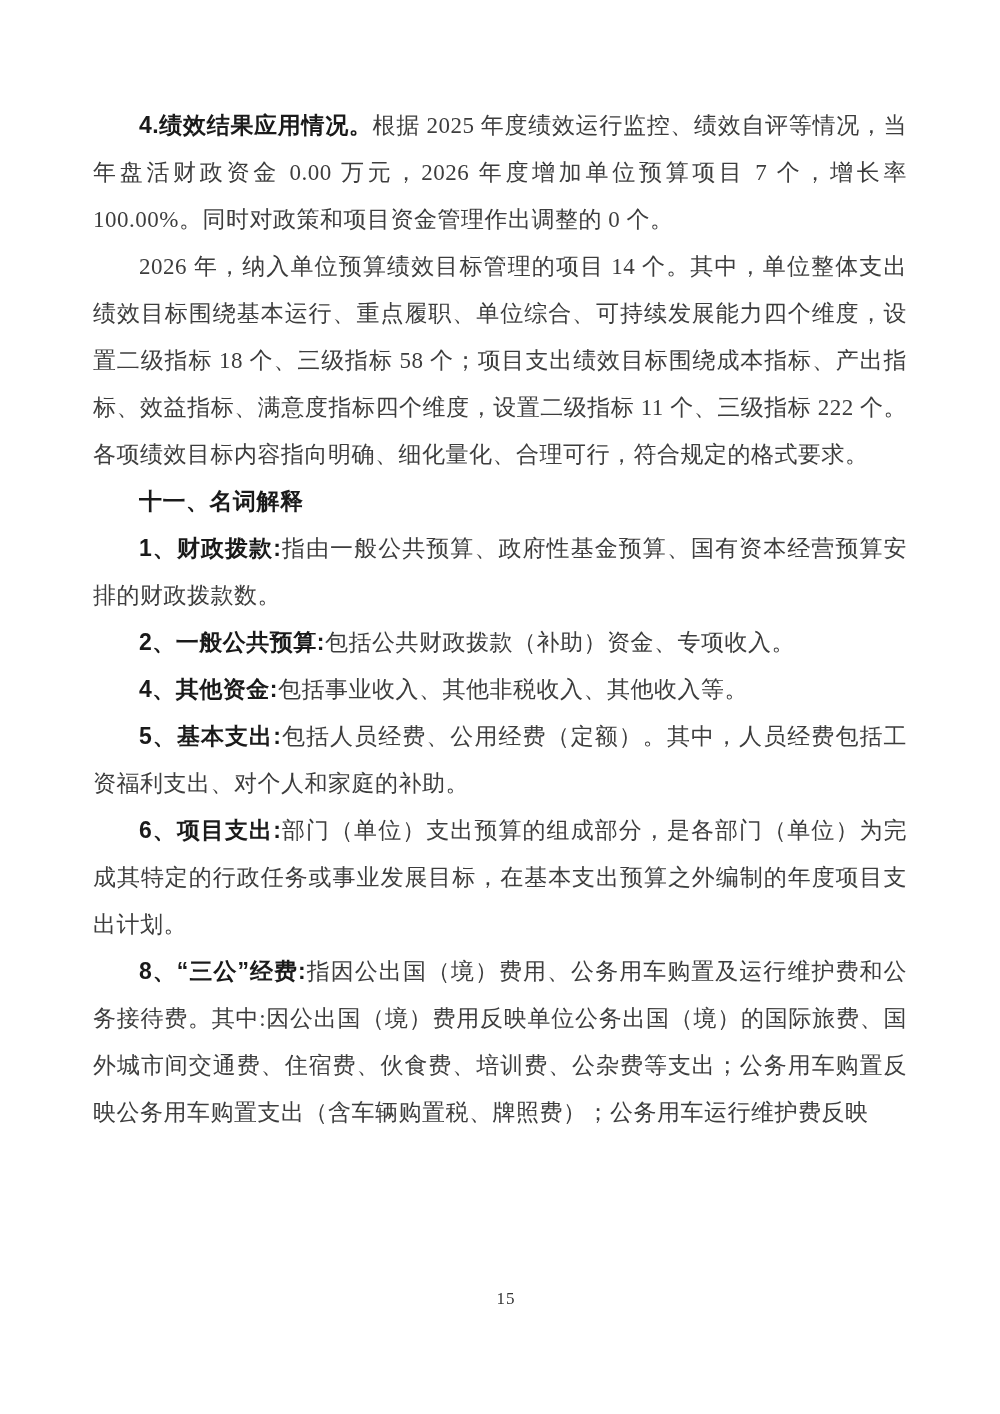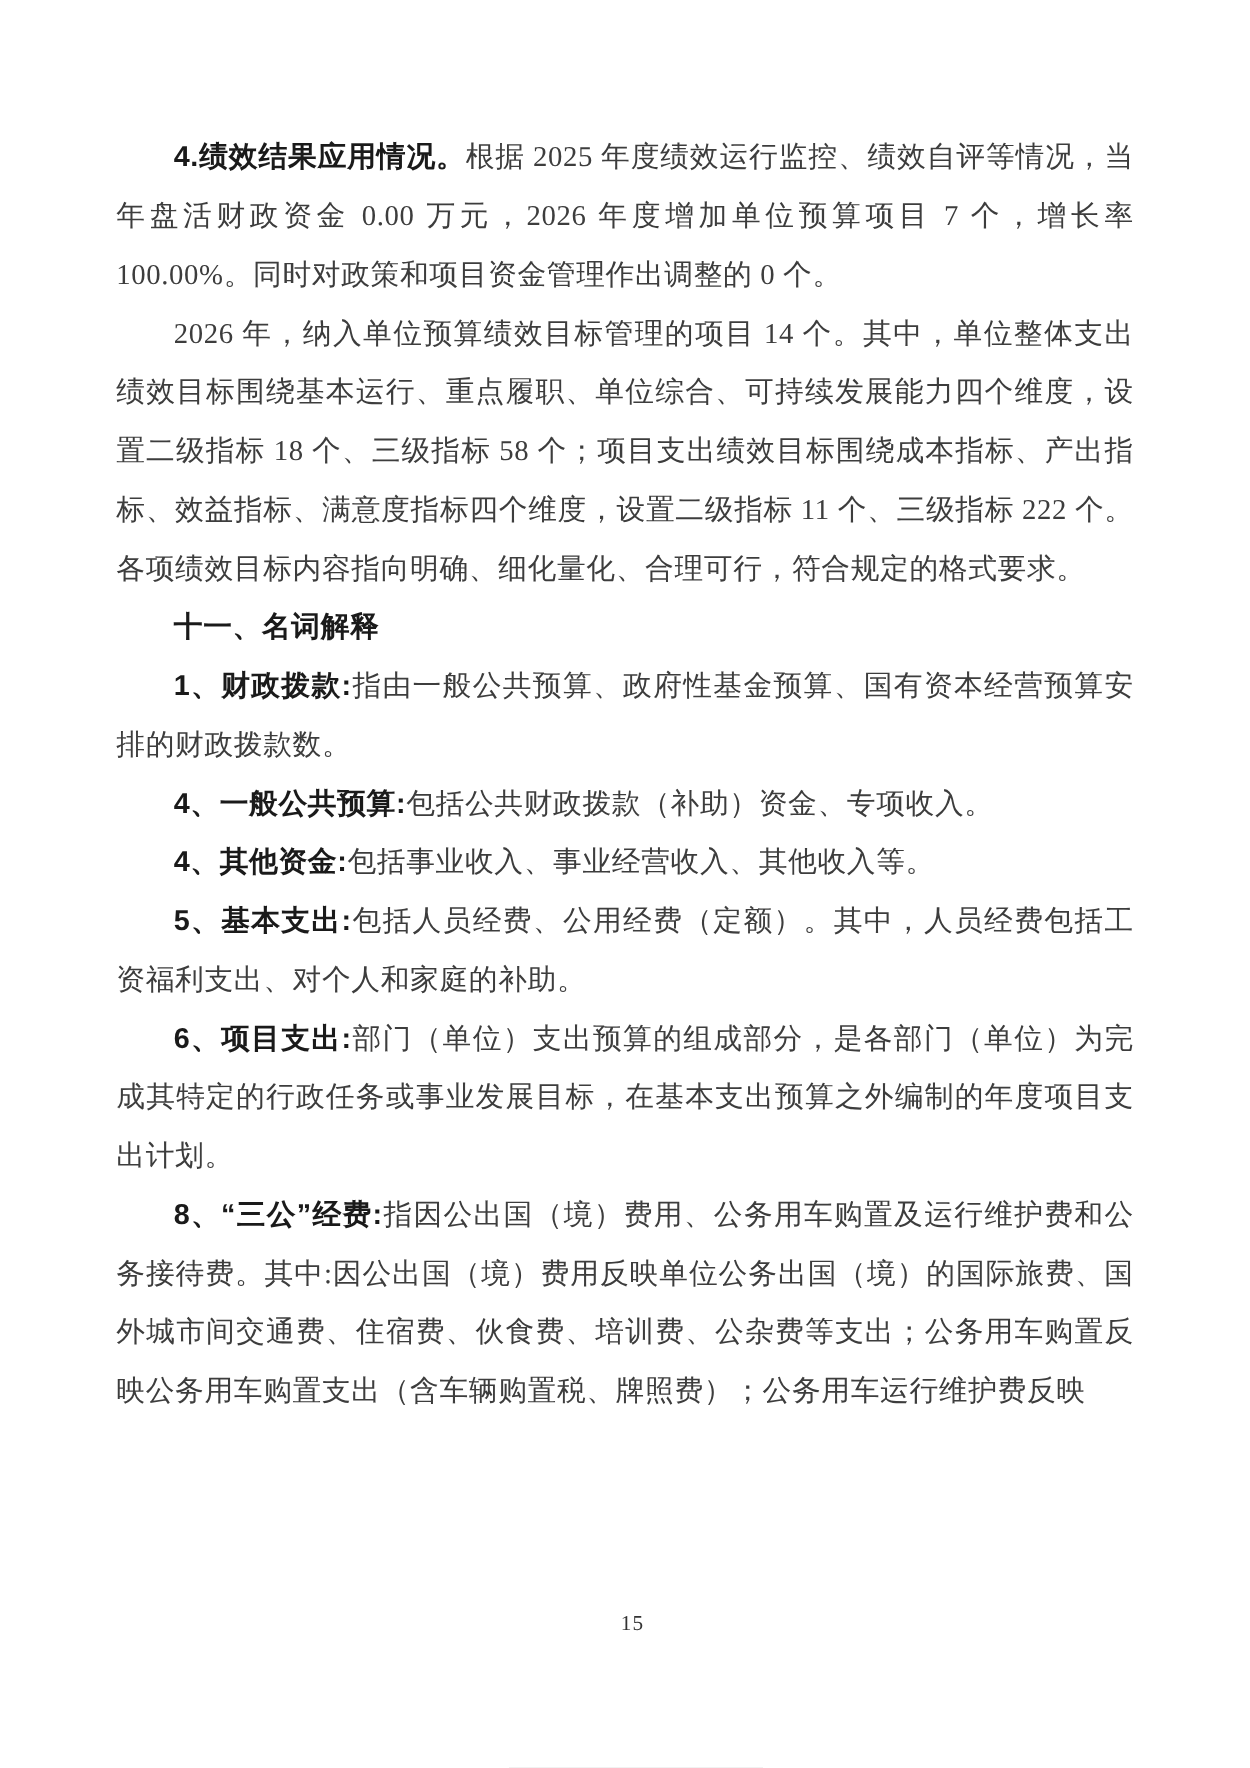--- a/index.html
+++ b/index.html
@@ -64,24 +64,24 @@
 
     <p class="para"><span class="lead">4.绩效结果应用情况。</span><span class="body-text">根据 2025 年度绩效运行监控、绩效自评等情况，当年盘活财政资金 0.00 万元，2026 年度增加单位预算项目 7 个，增长率 100.00%。同时对政策和项目资金管理作出调整的 0 个。</span></p>
 
 
     <p class="para"><span class="lead"></span><span class="body-text">2026 年，纳入单位预算绩效目标管理的项目 14 个。其中，单位整体支出绩效目标围绕基本运行、重点履职、单位综合、可持续发展能力四个维度，设置二级指标 18 个、三级指标 58 个；项目支出绩效目标围绕成本指标、产出指标、效益指标、满意度指标四个维度，设置二级指标 11 个、三级指标 222 个。各项绩效目标内容指向明确、细化量化、合理可行，符合规定的格式要求。</span></p>
 
     <p class="para heading"><span>十一、名词解释</span></p>
 
     <p class="para"><span class="lead">1、财政拨款:</span><span class="body-text">指由一般公共预算、政府性基金预算、国有资本经营预算安排的财政拨款数。</span></p>
 
-    <p class="para"><span class="lead">4、一般公共预算:</span><span class="body-text">包括公共财政拨款（补助）资金、专项收入。</span></p>
+    <p class="para"><span class="lead">2、一般公共预算:</span><span class="body-text">包括公共财政拨款（补助）资金、专项收入。</span></p>
 
 
-    <p class="para"><span class="lead">4、其他资金:</span><span class="body-text">包括事业收入、事业经营收入、其他收入等。</span></p>
+    <p class="para"><span class="lead">4、其他资金:</span><span class="body-text">包括事业收入、其他非税收入、其他收入等。</span></p>
 
     <p class="para"><span class="lead">5、基本支出:</span><span class="body-text">包括人员经费、公用经费（定额）。其中，人员经费包括工资福利支出、对个人和家庭的补助。</span></p>
 
     <p class="para"><span class="lead">6、项目支出:</span><span class="body-text">部门（单位）支出预算的组成部分，是各部门（单位）为完成其特定的行政任务或事业发展目标，在基本支出预算之外编制的年度项目支出计划。</span></p>
 
     <p class="para"><span class="lead">8、“三公”经费:</span><span class="body-text">指因公出国（境）费用、公务用车购置及运行维护费和公务接待费。其中:因公出国（境）费用反映单位公务出国（境）的国际旅费、国外城市间交通费、住宿费、伙食费、培训费、公杂费等支出；公务用车购置反映公务用车购置支出（含车辆购置税、牌照费）；公务用车运行维护费反映</span></p>
 
   </div>
 
   <div class="footer">

